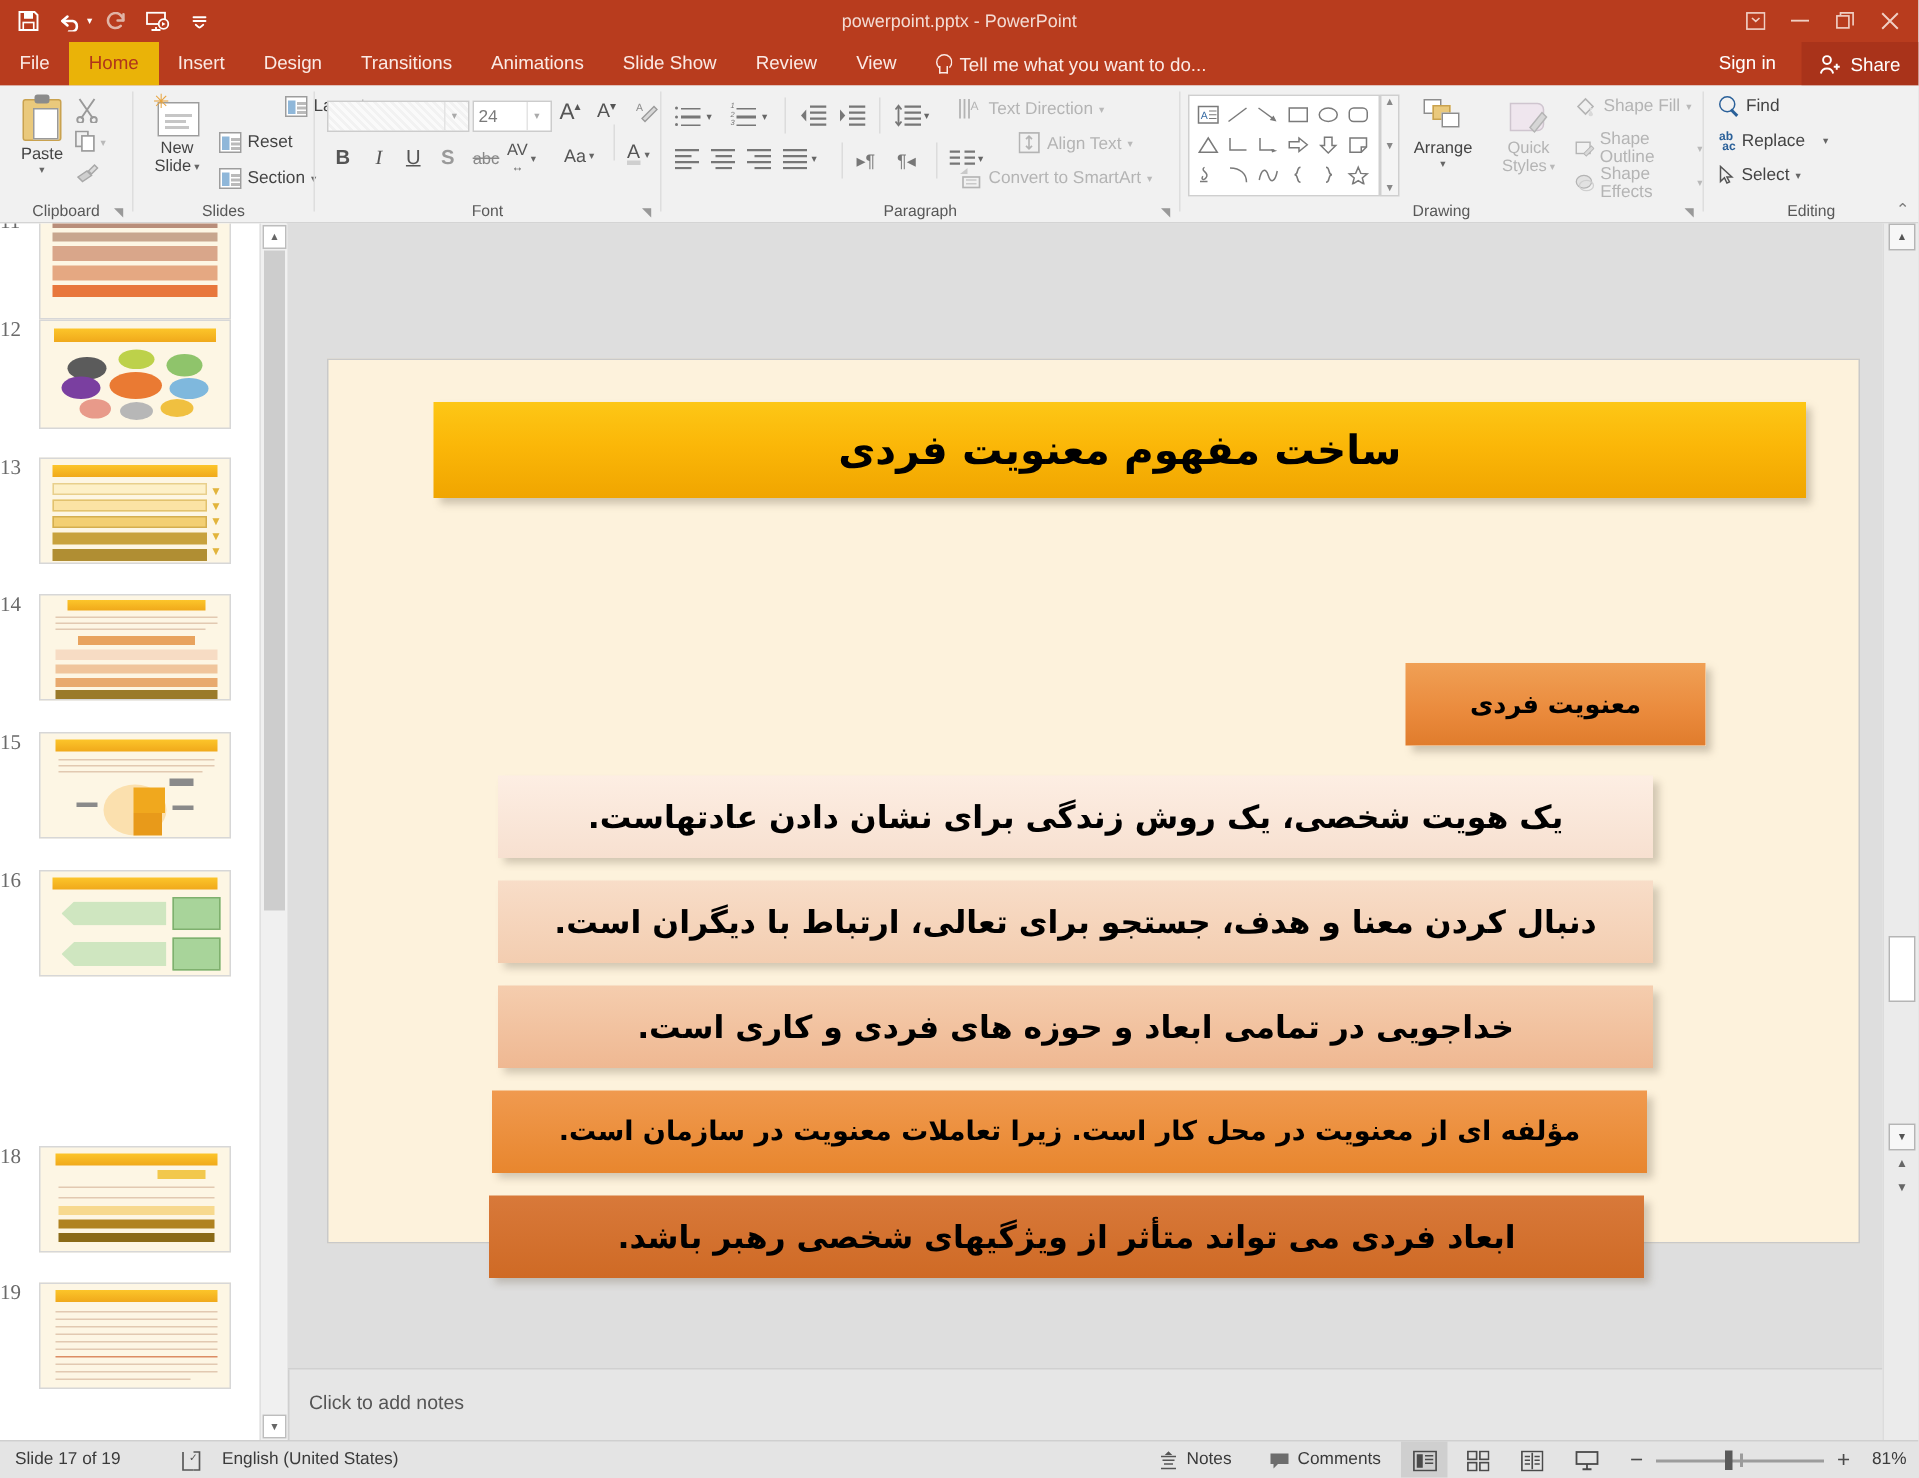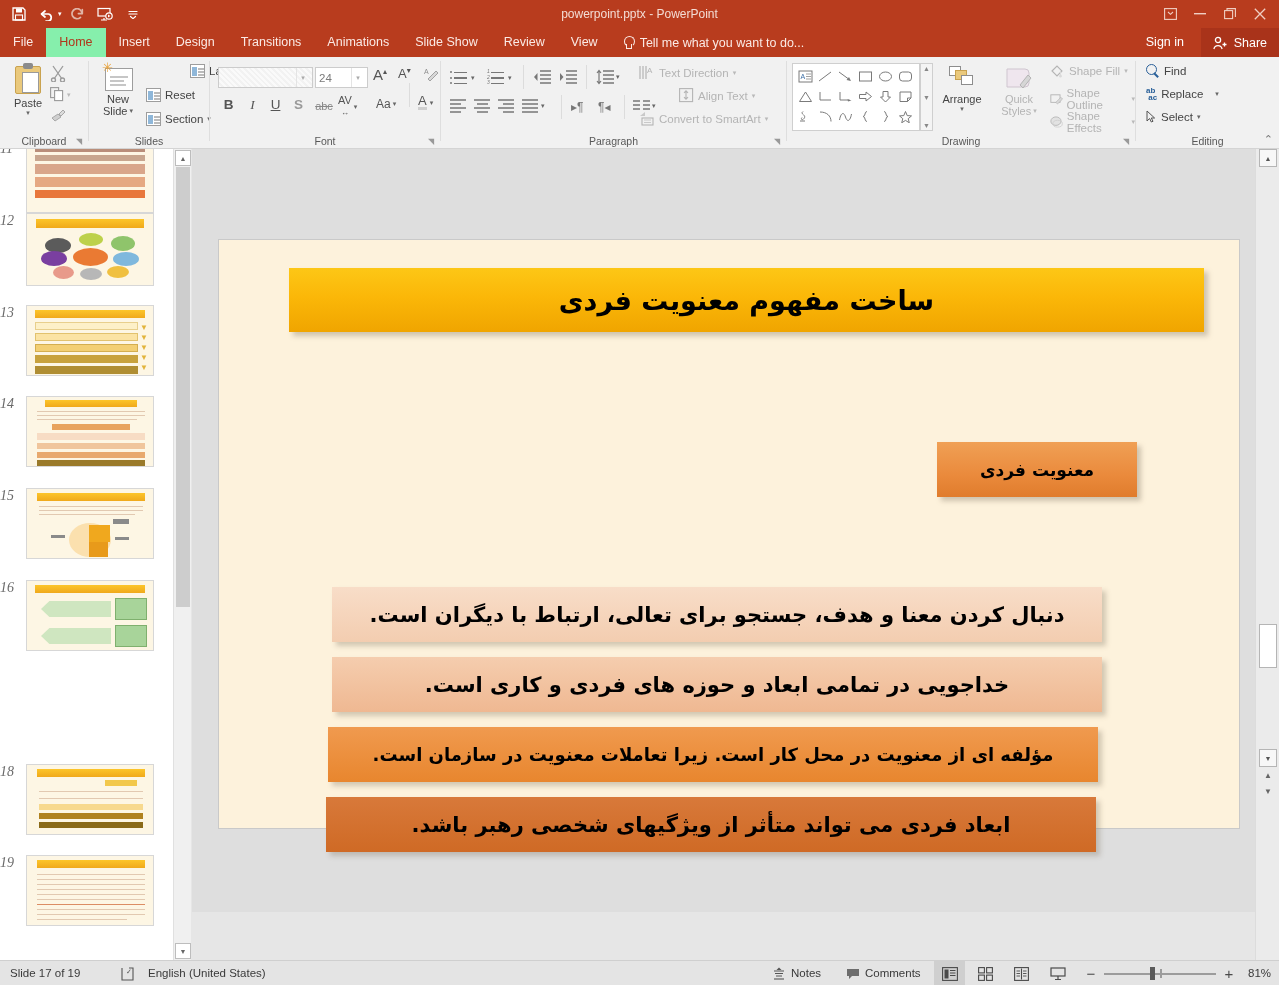--- a/index.html
+++ b/index.html
@@ -35,21 +35,21 @@
   
   .tabstrip {
     position: absolute; left: 0; top: 28px; width: 1279px; height: 29px;
     background: #b83c1e; display: flex; align-items: flex-start;
   }
   .tab {
     height: 29px; line-height: 29px; padding: 0 13px; font-size: 12.5px; color: #fbeae5;
     white-space: nowrap;
   }
   .tab.file { background: #b83c1e; }
-  .tab.active { background: #86efac; color: #b0361b; }
+  .tab.active { background: #eab308; color: #b0361b; }
   .tellme { margin-left: 12px; font-size: 12.5px; color: #fbeae5; display: flex; align-items: center; gap: 6px; height: 29px; }
   .bulb { width: 11px; height: 13px; position: relative; display: inline-block; }
   .bulb::before {
     content: ""; position: absolute; left: 1px; top: 0px; width: 9px; height: 9px;
     border: 1.3px solid #fbeae5; border-radius: 50%; border-bottom-color: transparent;
   }
   .bulb::after {
     content: ""; position: absolute; left: 3.5px; top: 8px; width: 4px; height: 4px;
     border-left: 1.3px solid #fbeae5; border-right: 1.3px solid #fbeae5; border-bottom: 1.3px solid #fbeae5;
   }
@@ -171,21 +171,20 @@
 
   
   .thumbpane {
     position: absolute; left: 0; top: 149px; width: 191px; height: 811px;
     background: #fff; overflow: hidden;
   }
   .thumbrow { position: absolute; left: 0; width: 175px; display: flex; }
   .thumbnum {
     width: 26px; text-align: right; padding-right: 19px; font-size: 14px; color: #6a6a6a;
     font-family: "Liberation Serif", serif;
-    font-style: italic;
   }
   .thumbrow.sel .thumbnum { color: #c0482a; }
   .thumb {
     width: 128px; background: #fdf6e4; border: 1px solid #d7d7d7; position: relative; overflow: hidden;
   }
   .thumbrow.sel .thumbwrap { outline: 3px solid #e2603c; }
   .thumbwrap { position: relative; }
 
   
   .t-title { position: absolute; background: linear-gradient(#fcc52a,#f0a91b); }
@@ -913,40 +912,47 @@
     <div class="slide">
 
       <div class="slide-title">
         <span>ساخت مفهوم معنویت فردی</span>
       </div>
 
       <div class="tagbox">
         <span>معنویت فردی</span>
       </div>
 
+      <div class="rowbox" style="left:113px;top:277px;width:770px;background:linear-gradient(180deg,#fdeee3 0%,#f7e0d0 100%);">
+        <span style="font-size:21px;">یک هویت شخصی، یک روش زندگی برای نشان دادن عادتهاست.</span>
+      </div>
 
       <div class="rowbox" style="left:113px;top:347px;width:770px;background:linear-gradient(180deg,#f8ddc8 0%,#f3cdb0 100%);">
         <span style="font-size:21px;">دنبال کردن معنا و هدف، جستجو برای تعالی، ارتباط با دیگران است.</span>
       </div>
 
       <div class="rowbox" style="left:113px;top:417px;width:770px;background:linear-gradient(180deg,#f5cdae 0%,#efb892 100%);">
         <span style="font-size:21px;">خداجویی در تمامی ابعاد و حوزه های فردی و کاری است.</span>
       </div>
 
       <div class="rowbox" style="left:109px;top:487px;width:770px;background:linear-gradient(180deg,#f09a4f 0%,#e8862e 100%);">
         <span style="font-size:18px;">مؤلفه ای از معنویت در محل کار است. زیرا تعاملات معنویت در سازمان است.</span>
       </div>
 
       <div class="rowbox" style="left:107px;top:557px;width:770px;background:linear-gradient(180deg,#d8793a 0%,#cf6a25 100%);">
         <span style="font-size:21px;">ابعاد فردی می تواند متأثر از ویژگیهای شخصی رهبر باشد.</span>
       </div>
 
     </div>
   </div>
 
+  <div class="notes">
+    <div class="notes-sep"></div>
+    <span>Click to add notes</span>
+  </div>
 
   <div class="vscroll">
     <div class="vs-btn" style="top:0;">▲</div>
     <div class="vs-thumb" style="top:475px;height:44px;"></div>
     <div class="vs-btn" style="top:600px;">▼</div>
     <div class="vs-mini" style="top:622px;">▲</div>
     <div class="vs-mini" style="top:638px;">▼</div>
   </div>
 
   <div class="status">

